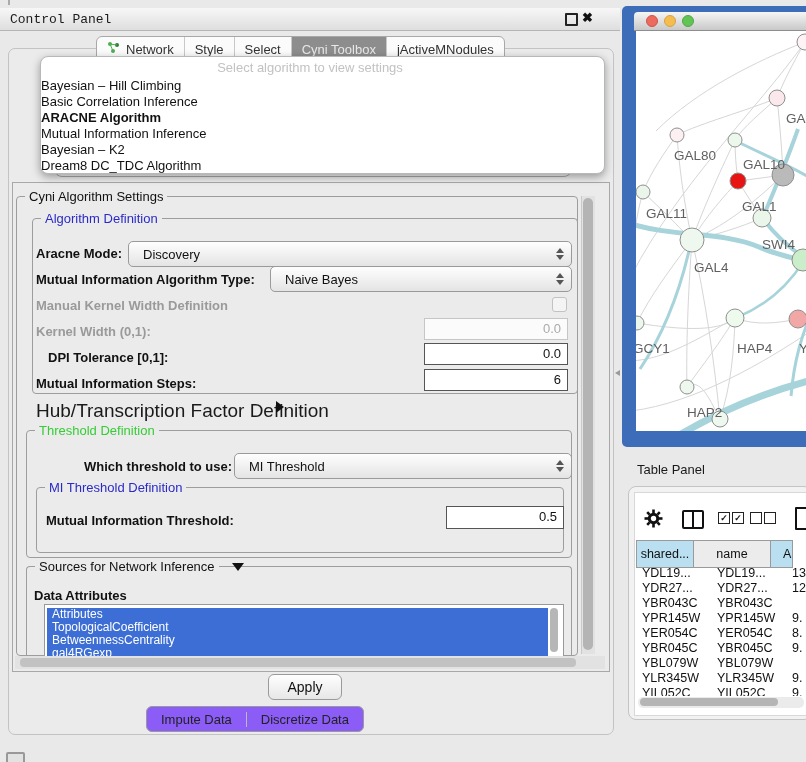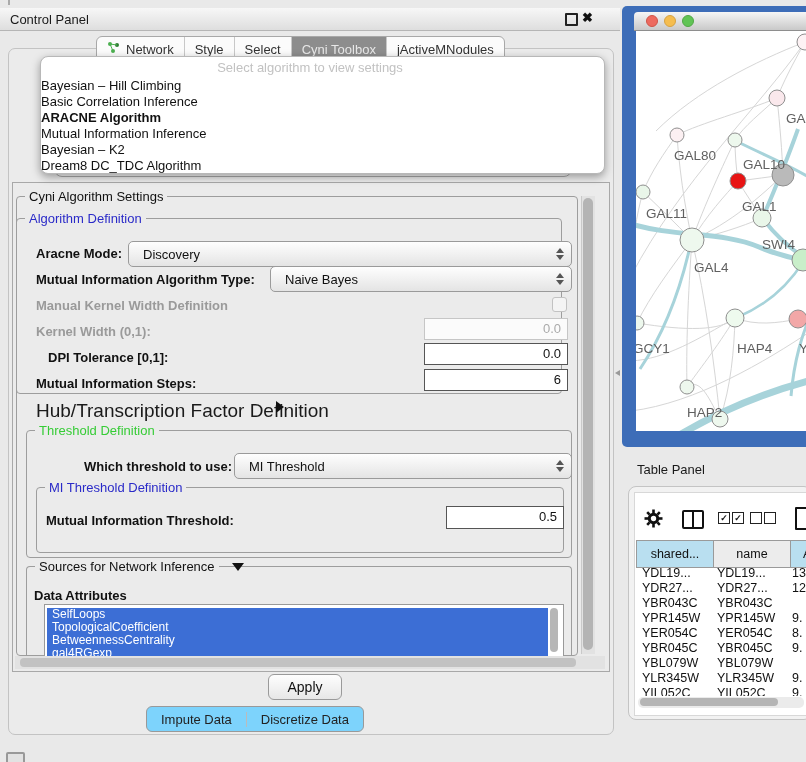--- a/index.html
+++ b/index.html
@@ -3,21 +3,21 @@
 <meta charset="utf-8">
 <style>
   html,body{margin:0;padding:0;}
   #app{position:relative;width:806px;height:762px;background:#e9e9e9;overflow:hidden;
        font-family:"Liberation Sans",sans-serif;color:#111;}
   .abs{position:absolute;}
 
   
   .cp-titlebar{left:0;top:8px;width:620px;height:22px;
     background:linear-gradient(#f7f7f7,#dedede);border-bottom:1px solid #b5b5b5;}
-  .cp-title{left:10px;top:12px;font-size:13px;color:#1a1a1a;}
+  .cp-title{left:10px;top:12px;font-size:13px;color:#1a1a1a;font-family:Liberation Mono, monospace;}
   .float-btn{left:565px;top:13px;width:9px;height:9px;border:2px solid #222;border-radius:1px;}
   .close-btn{left:582px;top:10px;font-size:13px;font-weight:bold;color:#111;}
   .top-tick{left:8px;top:0;width:2px;height:5px;background:#aaa;}
 
   .content-panel{left:8px;top:48px;width:604px;height:685px;background:#ebebeb;
     border:1px solid #c3c3c3;border-radius:7px;}
 
   
   .tabbar{left:96px;top:36px;height:24px;display:flex;background:#fbfbfb;
     border:1px solid #a8a8a8;border-radius:6px;overflow:hidden;z-index:10;}
@@ -74,21 +74,21 @@
   .l-scroll{position:absolute;right:5px;top:3px;width:8px;height:44px;background:#b6b6b6;border-radius:4px;}
 
   .vscroll-track{left:581px;top:196px;width:13px;height:458px;background:#e2e2e2;border-left:1px solid #c9c9c9;}
   .vscroll-thumb{left:583px;top:198px;width:10px;height:452px;background:#b4b4b4;border-radius:5px;}
   .hscroll-track{left:15px;top:656px;width:590px;height:13px;background:#e2e2e2;}
   .hscroll-thumb{left:20px;top:658px;width:556px;height:9px;background:#c2c2c2;border-radius:4px;}
 
   .apply-btn{left:268px;top:674px;width:72px;height:24px;border:1px solid #9a9a9a;border-radius:6px;
     background:linear-gradient(#fefefe,#e7e7e7);font-size:14px;display:flex;align-items:center;justify-content:center;}
 
-  .btabbar{left:146px;top:706px;height:24px;display:flex;background:#7dd3fc;
+  .btabbar{left:146px;top:706px;height:24px;display:flex;background:#8b5cf6;
     border:1px solid #999;border-radius:6px;overflow:hidden;align-items:center;}
   .btab{display:flex;align-items:center;justify-content:center;font-size:13px;color:#222;
     padding:0 14px;border-right:1px solid #bbb;white-space:nowrap;}
   .btab:last-child{border-right:none;}
   .btab.sel{background:#8d8d8d;color:#efefef;}
 
   .mini-icon{left:6px;top:752px;width:15px;height:12px;border:2px solid #999;border-radius:2px;background:#e2e2e2;}
   .splitter-handle{left:615px;top:370px;width:5px;height:6px;background:#9a9a9a;
     clip-path:polygon(100% 0,0 50%,100% 100%);}
 
@@ -185,21 +185,21 @@
     <div class="abs popup-item" style="top:85px;">Bayesian – K2</div>
     <div class="abs popup-item" style="top:101px;">Dream8 DC_TDC Algorithm</div>
   </div>
 
   <div class="abs settings-box"></div>
 
   <div class="abs group" style="left:16px;top:196px;width:560px;height:458px;">
     <span class="gtitle">Cyni Algorithm Settings</span>
   </div>
 
-  <div class="abs group" style="left:16px;top:218px;width:544px;height:174px;">
+  <div class="abs group" style="left:32px;top:218px;width:544px;height:174px;">
     <span class="gtitle blue">Algorithm Definition</span>
   </div>
 
   <div class="abs lbl" style="left:36px;top:246px;">Aracne Mode:</div>
   <div class="abs combo" style="left:128px;top:241px;width:442px;height:24px;">
     <span class="val">Discovery</span>
     <span class="stepper">
         <span class="up"></span>
         <span class="down"></span>
       </span>
@@ -245,21 +245,21 @@
   </div>
   <div class="abs lbl" style="left:46px;top:513px;">Mutual Information Threshold:</div>
   <div class="abs field" style="left:446px;top:506px;width:118px;height:23px;">0.5</div>
 
   <div class="abs group" style="left:26px;top:566px;width:544px;height:90px;border-bottom:none;border-radius:4px 4px 0 0;">
     <span class="gtitle">Sources for Network Inference</span>
   </div>
   <div class="abs tri-down" style="left:232px;top:563px;"></div>
   <div class="abs lbl" style="left:34px;top:588px;">Data Attributes</div>
   <div class="abs listbox" style="left:44px;top:604px;width:518px;height:52px;">
-    <div class="litem" style="margin:3px 15px 0 2px;">SelfLoops</div>
+    <div class="litem" style="margin:3px 15px 0 2px;">Attributes</div>
     <div class="litem" style="margin:0 15px 0 2px;">TopologicalCoefficient</div>
     <div class="litem" style="margin:0 15px 0 2px;">BetweennessCentrality</div>
     <div class="litem" style="margin:0 15px 0 2px;">gal4RGexp</div>
     <div class="l-scroll"></div>
   </div>
 
   <div class="abs vscroll-track"></div>
   <div class="abs vscroll-thumb"></div>
   <div class="abs hscroll-track"></div>
   <div class="abs hscroll-thumb"></div>
@@ -375,21 +375,21 @@
     </svg>
   </div>
   <div class="abs split-icon"></div>
   <div class="cbx" style="left:718px;top:512px;">✓</div>
   <div class="cbx" style="left:732px;top:512px;">✓</div>
   <div class="cbx" style="left:750px;top:512px;"></div>
   <div class="cbx" style="left:764px;top:512px;"></div>
   <div class="abs doc-icon"></div>
 
   <div class="abs thead">
-    <div class="th blue" style="width:77px;">shared...</div>
+    <div class="th blue" style="width:57px;">shared...</div>
     <div class="th gray" style="width:77px;">name</div>
     <div class="th blue" style="width:22px;justify-content:flex-start;padding-left:12px;">A</div>
   </div>
 
   <div class="abs trow" style="top:566px;">
     <div class="td c1">YDL19...</div>
       <div class="td c2">YDL19...</div>
       <div class="td c3">13</div>
   </div>
   <div class="abs trow" style="top:581px;">

